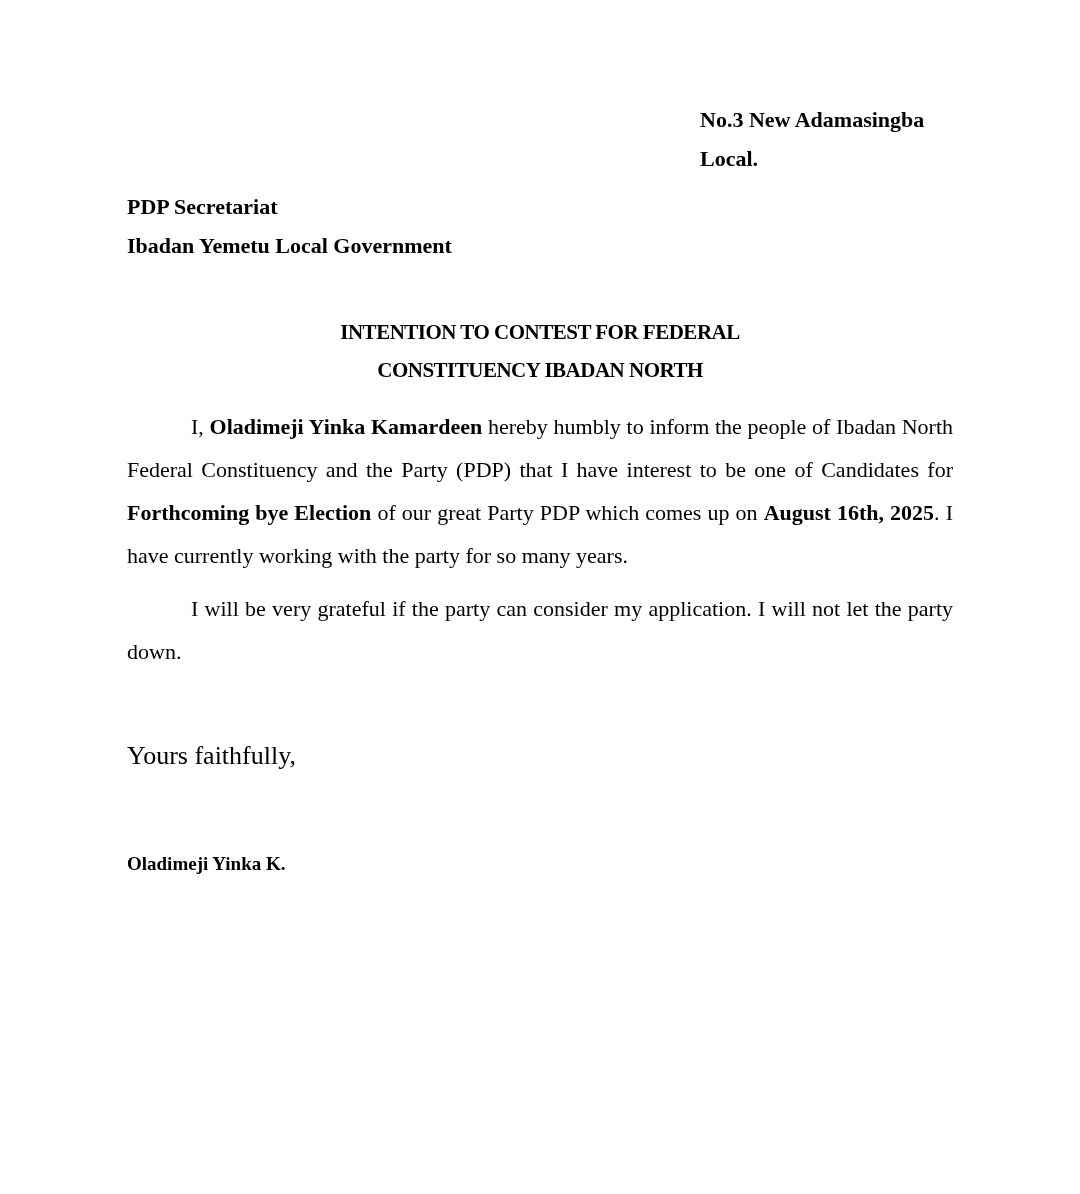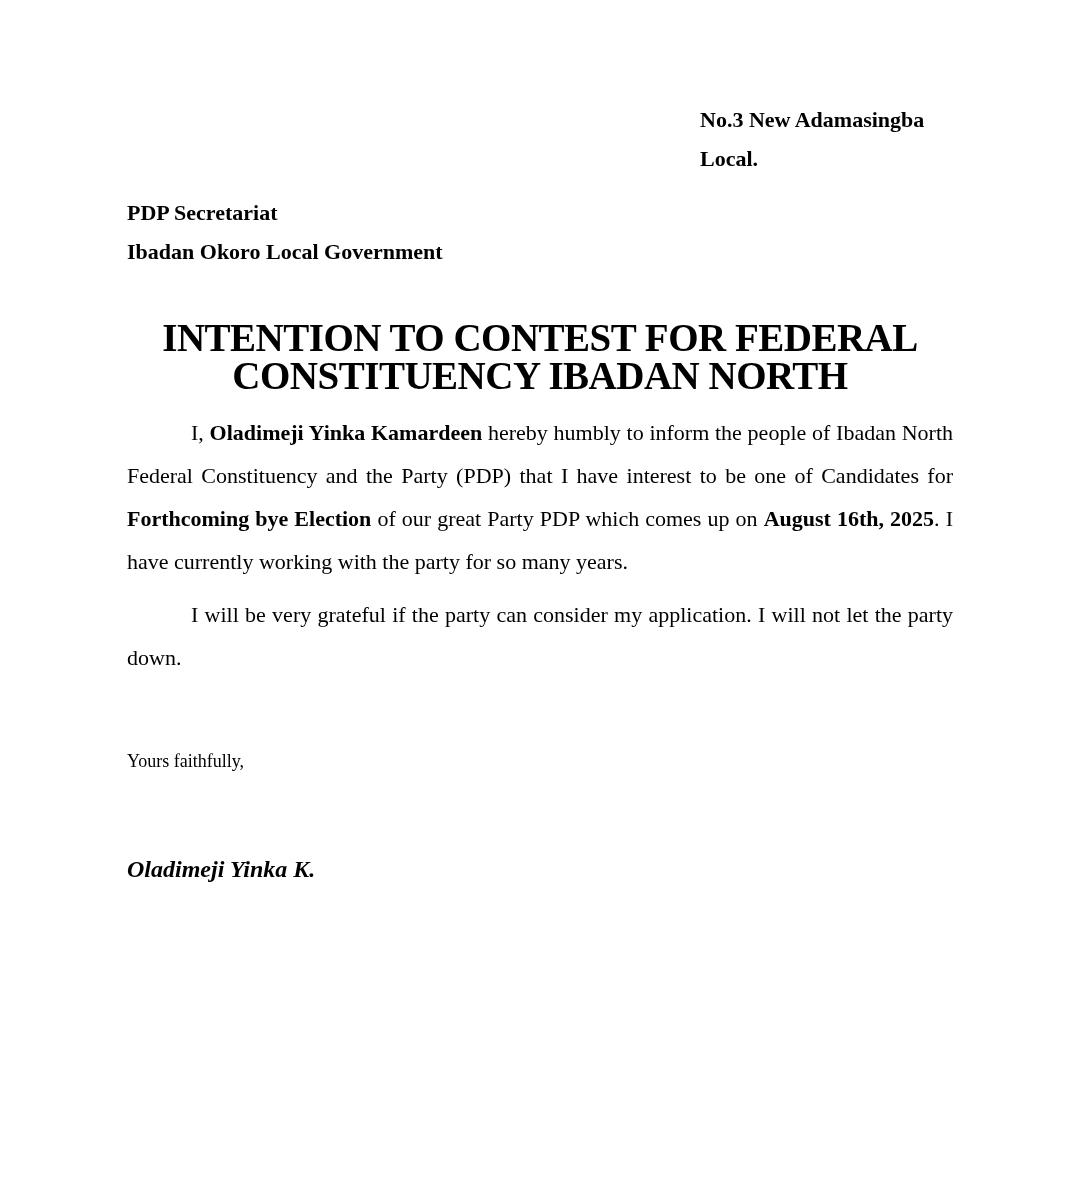--- a/index.html
+++ b/index.html
@@ -19,70 +19,69 @@
     padding: 100px 127px 0 127px;
   }
   .sender-address {
     margin-left: 573px;
     font-weight: bold;
     font-size: 22px;
     line-height: 39px;
     white-space: nowrap;
   }
   .recipient-address {
-    margin-top: 15px;
+    margin-top: 9px;
     font-weight: bold;
     font-size: 22px;
     line-height: 39px;
     white-space: nowrap;
   }
   .letter-title {
     margin-top: 48px;
     text-align: center;
     font-weight: bold;
-    font-size: 39px;
+    font-size: 21px;
     line-height: 38px;
     letter-spacing: -0.5px;
   }
   .para {
     margin: 0;
     font-size: 22px;
     line-height: 43px;
     text-align: justify;
     text-indent: 64px;
   }
   .para-1 { margin-top: 16px; }
   .para-2 { margin-top: 10px; }
   .para-3 { margin-top: 10px; }
   .closing {
     margin-top: 61px;
-    font-size: 18px;
+    font-size: 26px;
     line-height: 43px;
   }
   .signature {
     margin-top: 65px;
     font-weight: bold;
-    font-size: 24px;
+    font-size: 19px;
     line-height: 43px;
-    font-style: italic;
   }
 </style>
 </head>
 <body>
 
 <div class="page">
 
   <div class="sender-address">
     <div>No.3 New Adamasingba</div>
     <div>Local.</div>
   </div>
 
   <div class="recipient-address">
     <div>PDP Secretariat</div>
-    <div>Ibadan Okoro Local Government</div>
+    <div>Ibadan Yemetu Local Government</div>
   </div>
 
   <div class="letter-title">
     <div>INTENTION TO CONTEST FOR FEDERAL</div>
     <div>CONSTITUENCY IBADAN NORTH</div>
   </div>
 
   <p class="para para-1"><span>I, </span><span style="font-weight: bold;">Oladimeji Yinka Kamardeen</span><span> hereby humbly to inform the people of Ibadan North Federal Constituency and the Party (PDP) that I have interest to be one of Candidates for </span><span style="font-weight: bold;">Forthcoming bye Election</span><span> of our great Party PDP which comes up on </span><span style="font-weight: bold;">August 16th, 2025</span><span>. I have currently working with the party for so many years.</span></p>
 
   <p class="para para-2">I will be very grateful if the party can consider my application. I will not let the party down.</p>

